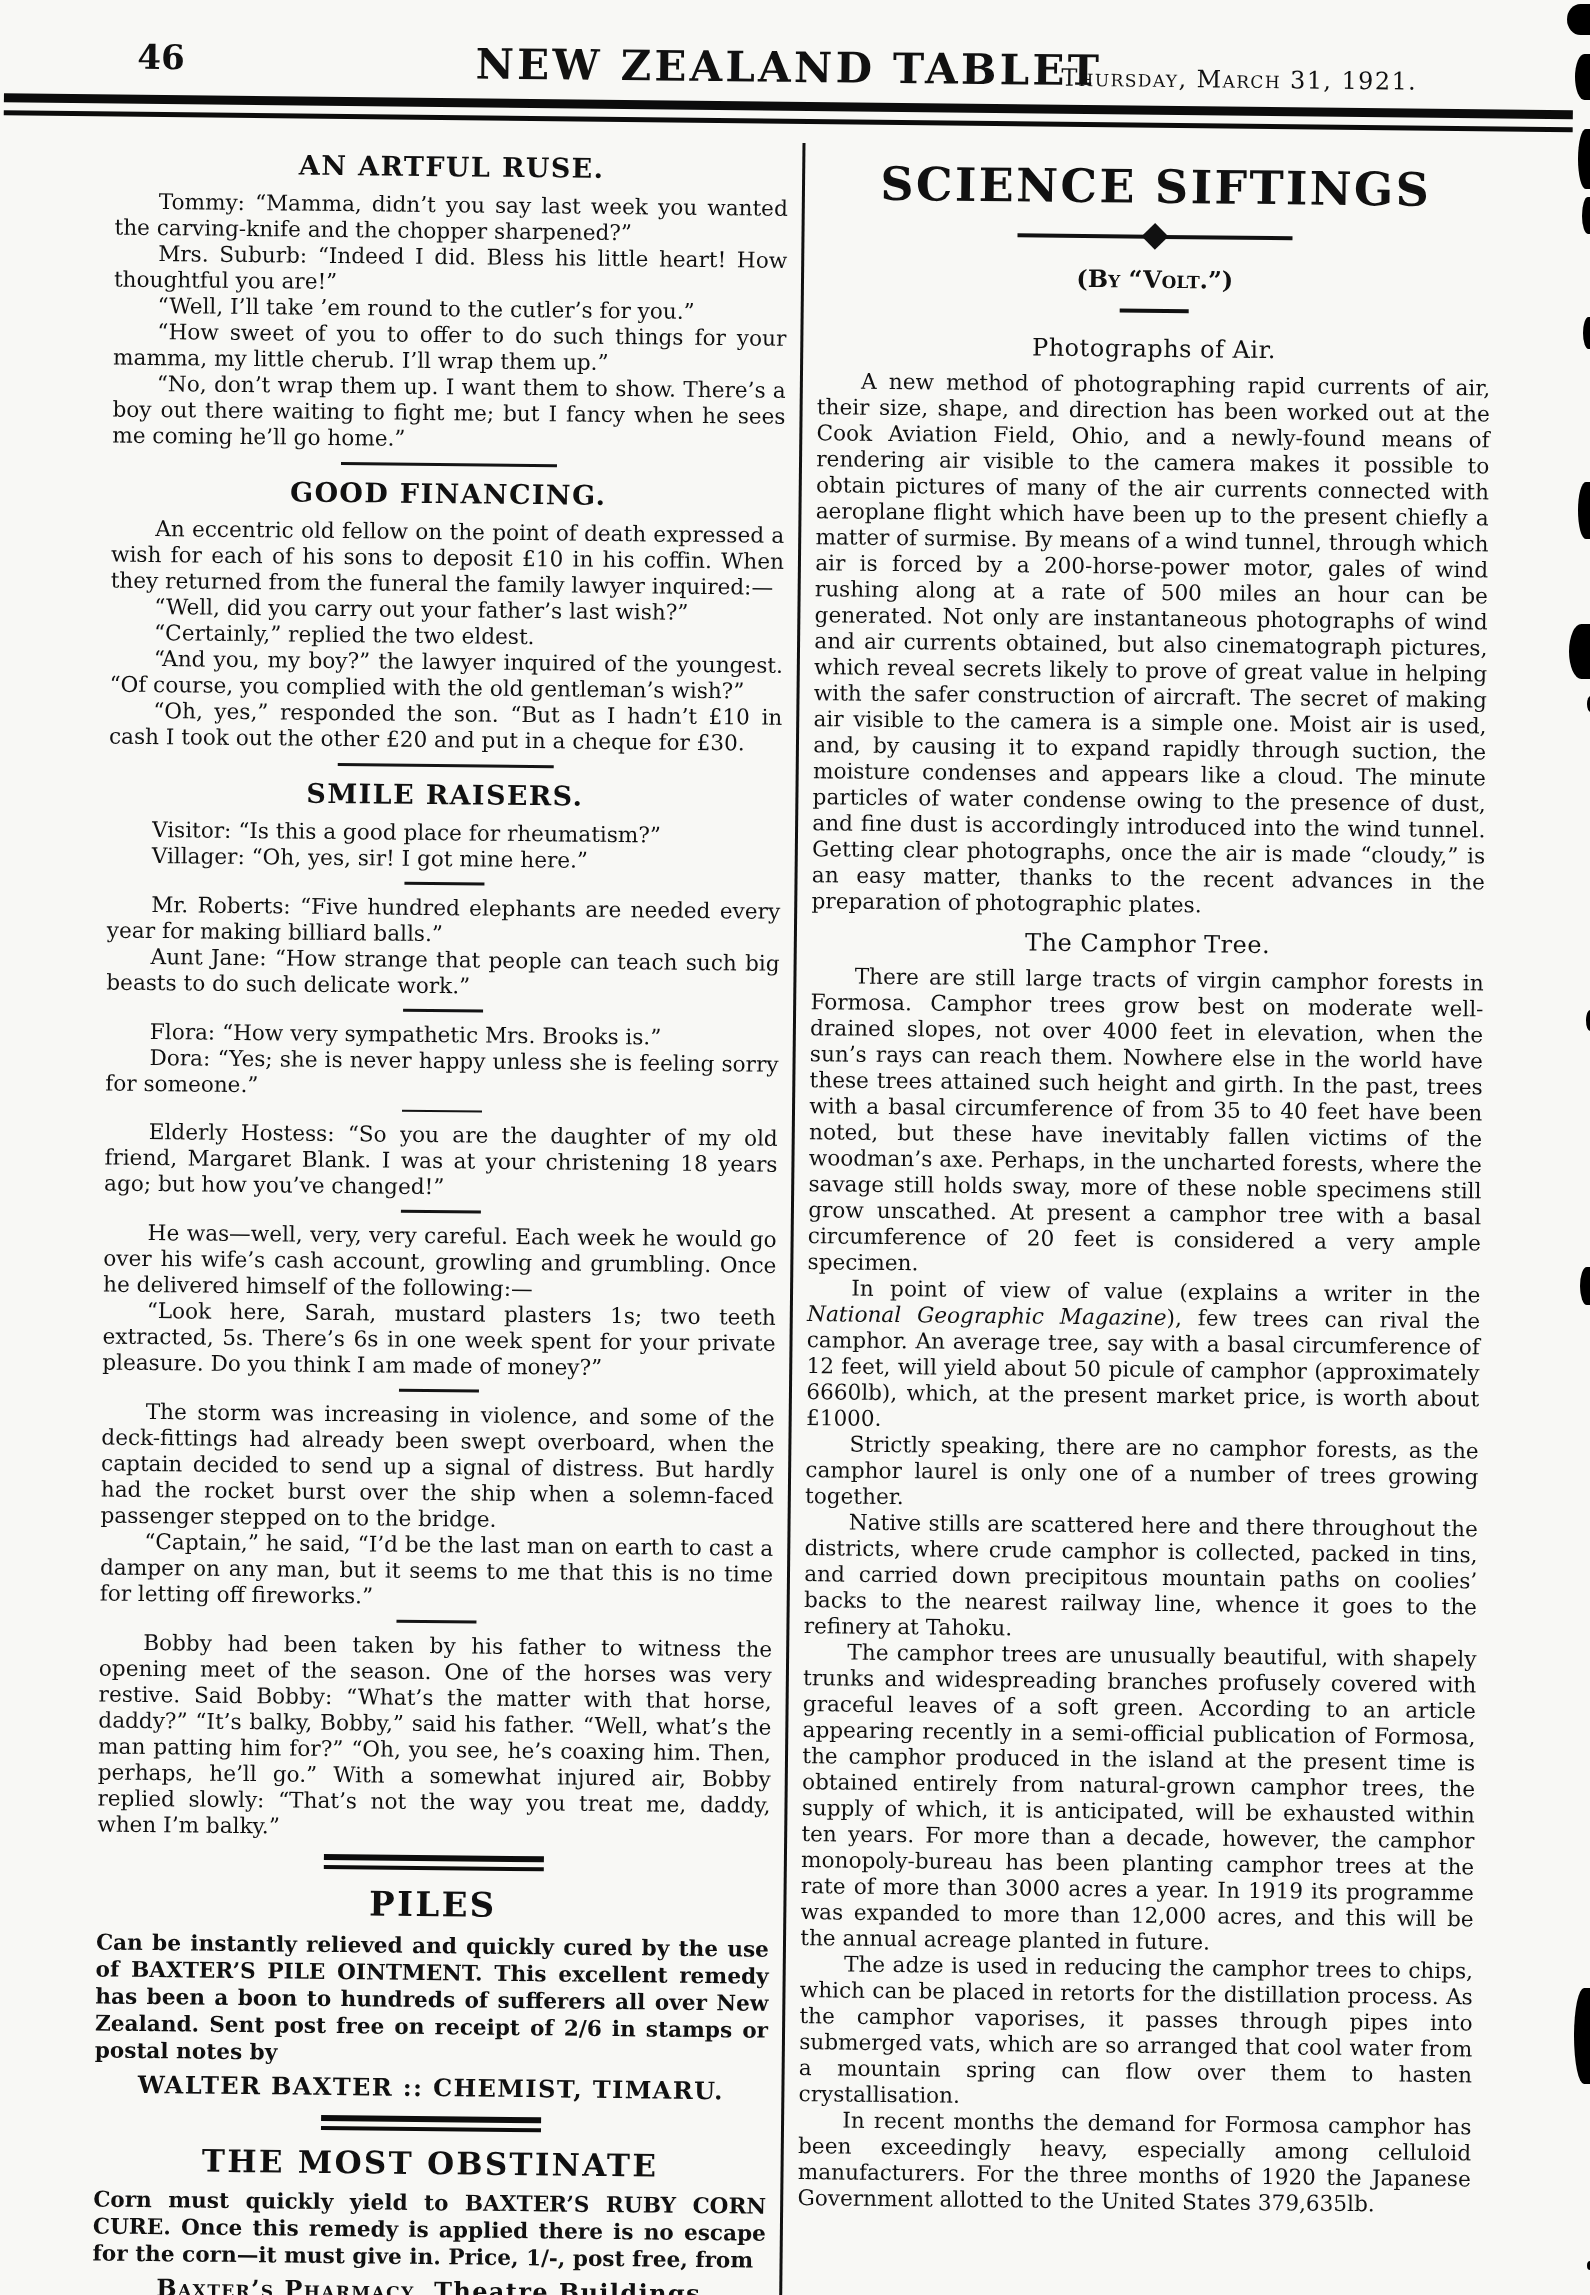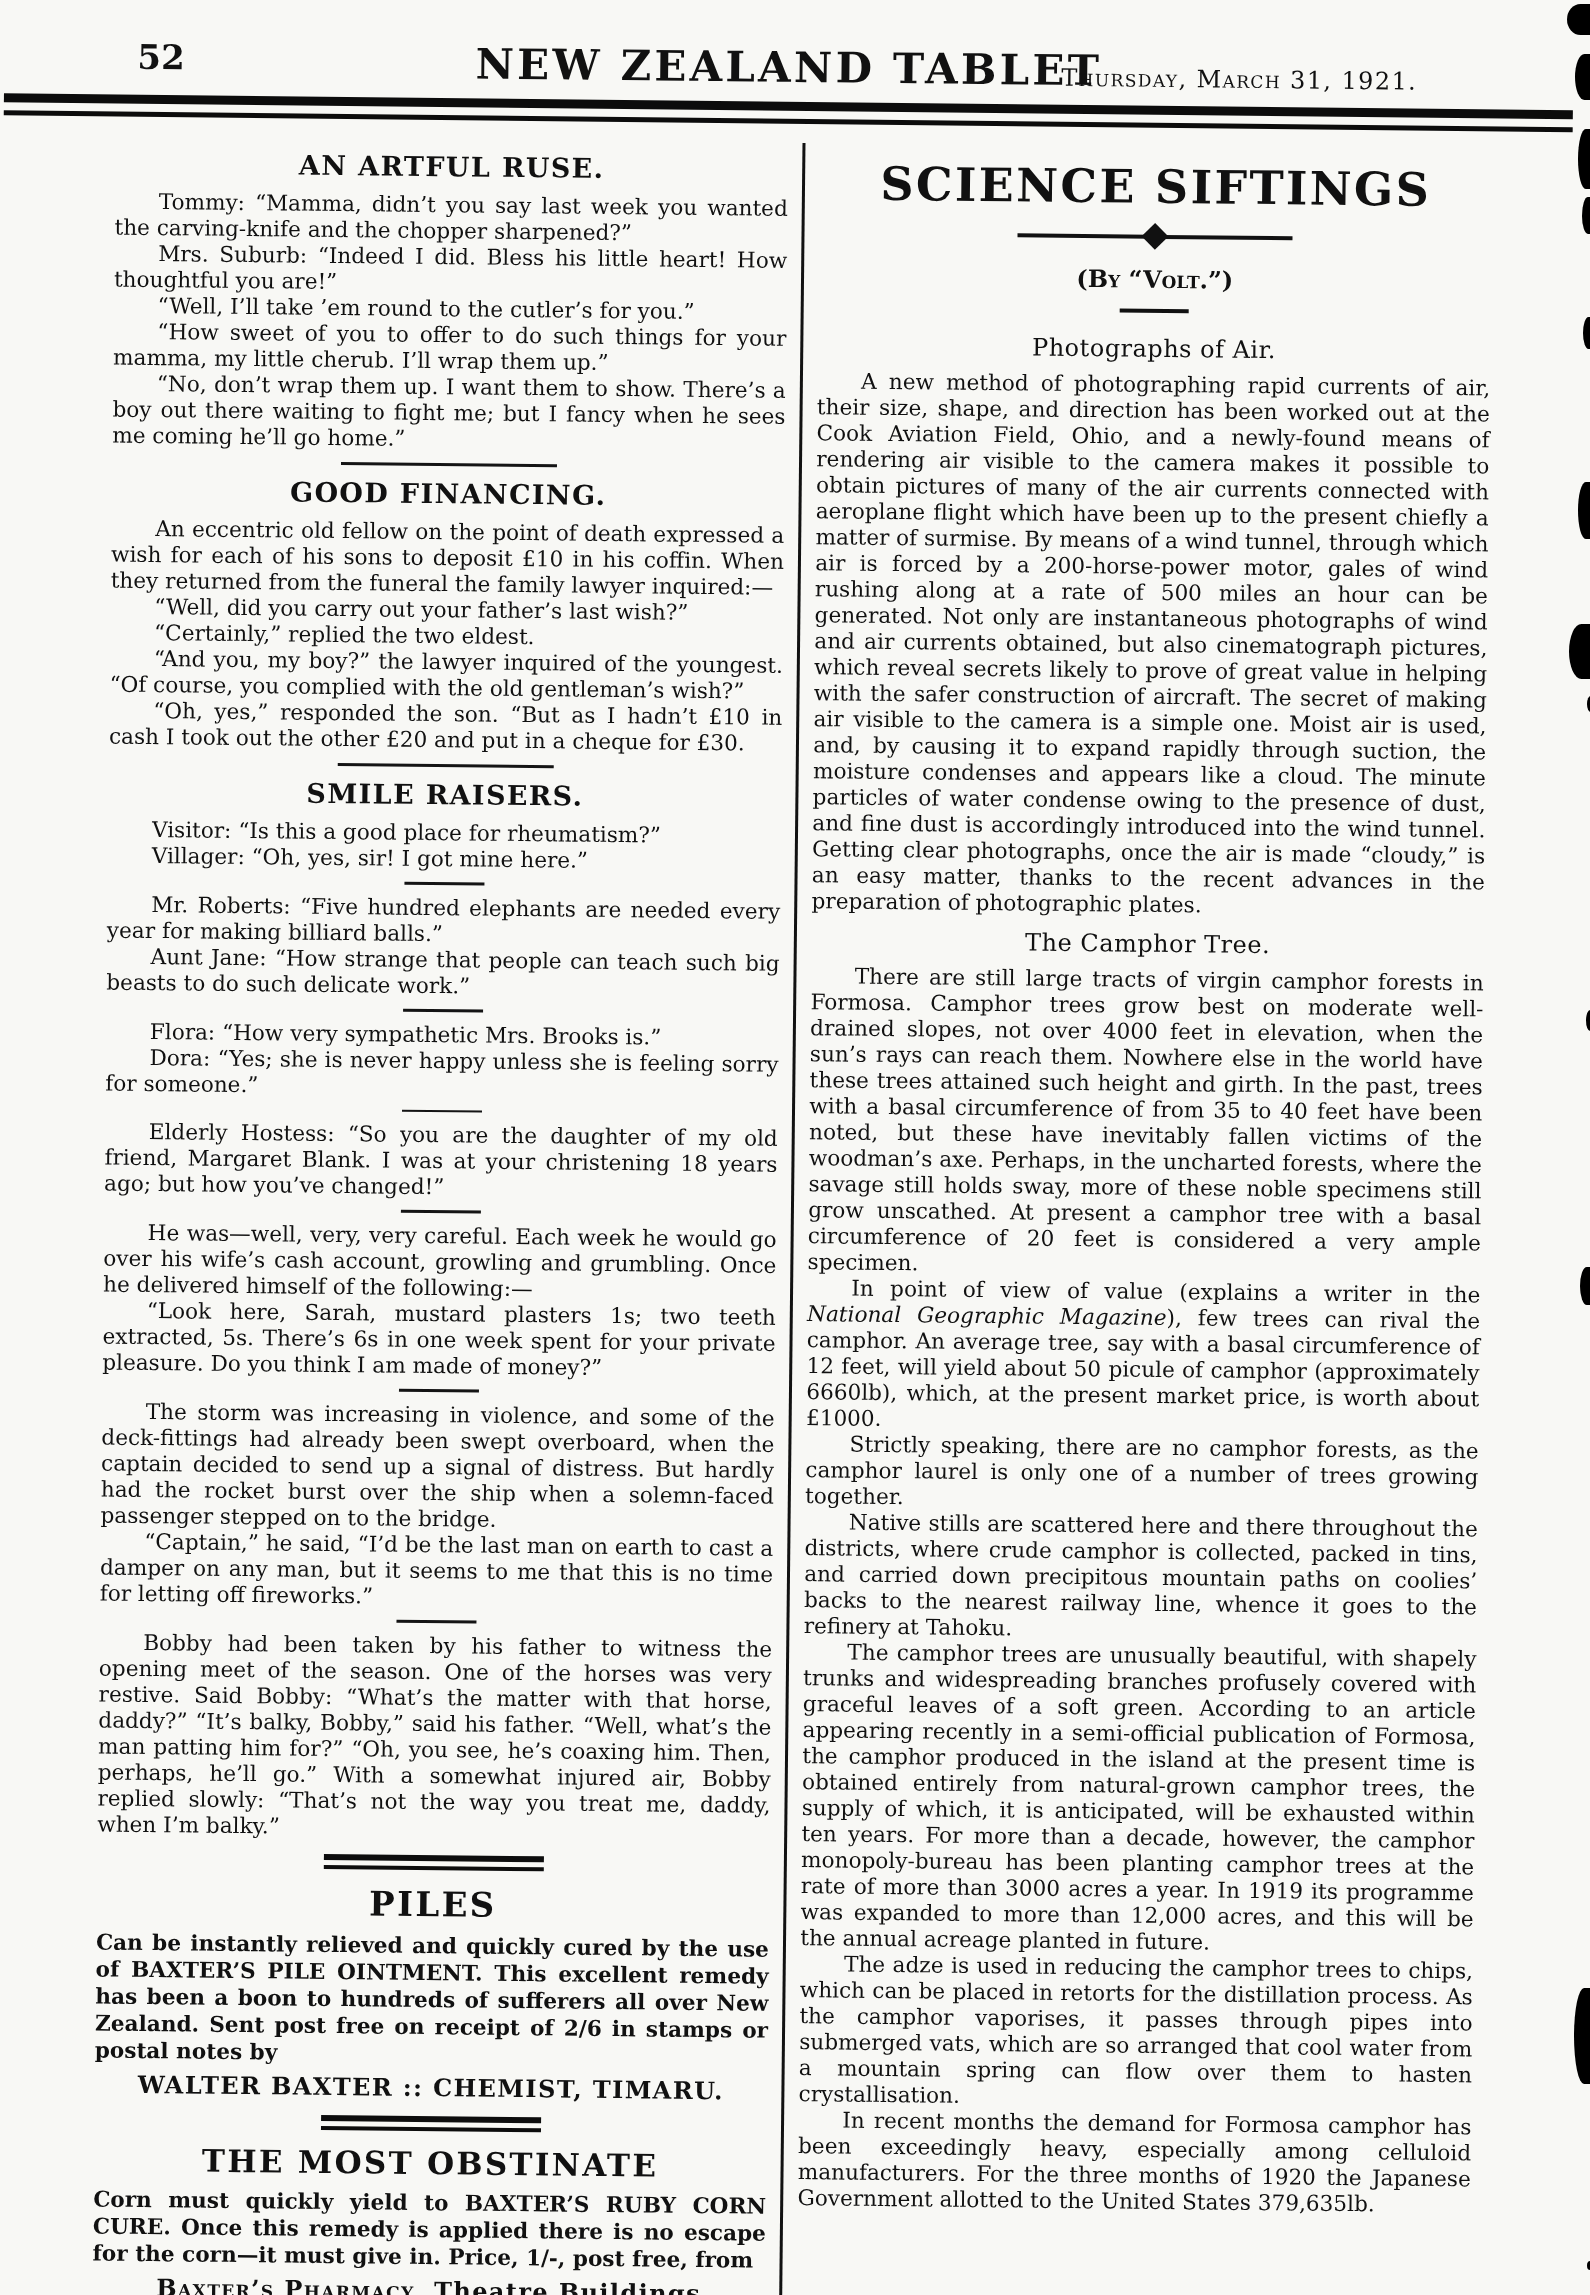--- a/index.html
+++ b/index.html
@@ -53,21 +53,21 @@
 
   
   .smudge{position:absolute;right:-2.8px;background:#000;border-radius:60% 0 0 60%;}
 </style>
 </head>
 <body>
 
 <div class="sheet">
 
   <div class="hdr">
-    <div class="page-number">52</div>
+    <div class="page-number">46</div>
     <h1 class="masthead">NEW ZEALAND TABLET</h1>
     <div class="issue-date">Thursday, March 31, 1921.</div>
   </div>
   <div class="hdr-rules">
     <div class="ra"></div>
       <div class="rb"></div>
   </div>
 
   <div class="columns">
 

